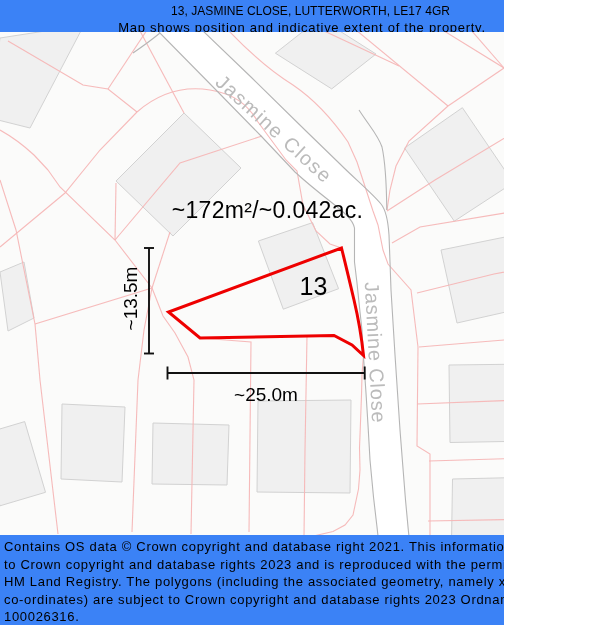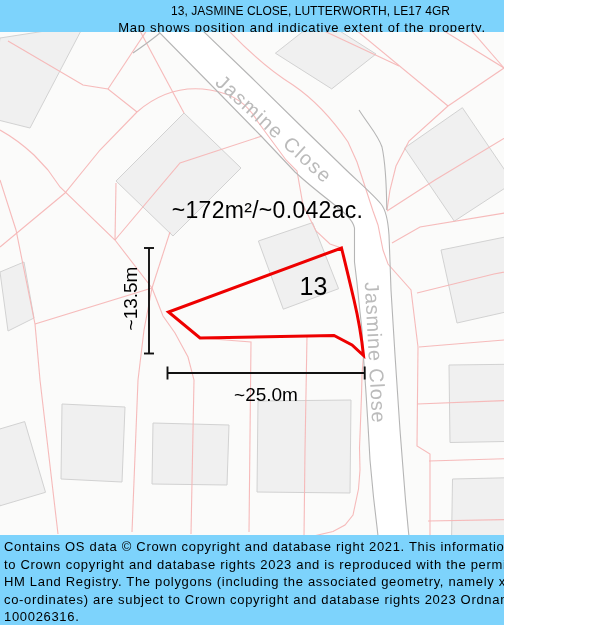--- a/index.html
+++ b/index.html
@@ -1,16 +1,16 @@
 <!DOCTYPE html>
 <html><head>
 <meta charset="utf-8">
 <style>
   html,body{margin:0;padding:0;background:#fff;}
-  #page{position:relative;width:504px;height:625px;background:#7dd3fc;overflow:hidden;
+  #page{position:relative;width:504px;height:625px;background:#3b82f6;overflow:hidden;
         font-family:"Liberation Sans",sans-serif;}
   .hdr{position:absolute;left:0;width:600px;text-align:center;color:#000;}
   #t1{top:4px;left:10.5px;font-size:12px;letter-spacing:0.05px;}
   #t2{top:20px;left:2px;font-size:13px;letter-spacing:0.72px;}
   #foot{position:absolute;left:4px;top:538.4px;width:600px;font-size:13px;line-height:17.42px;color:#000;letter-spacing:0.68px;white-space:nowrap;}
   svg{position:absolute;left:0;top:0;}
   text{font-family:"Liberation Sans",sans-serif;}
 </style>
 </head>
 <body>

